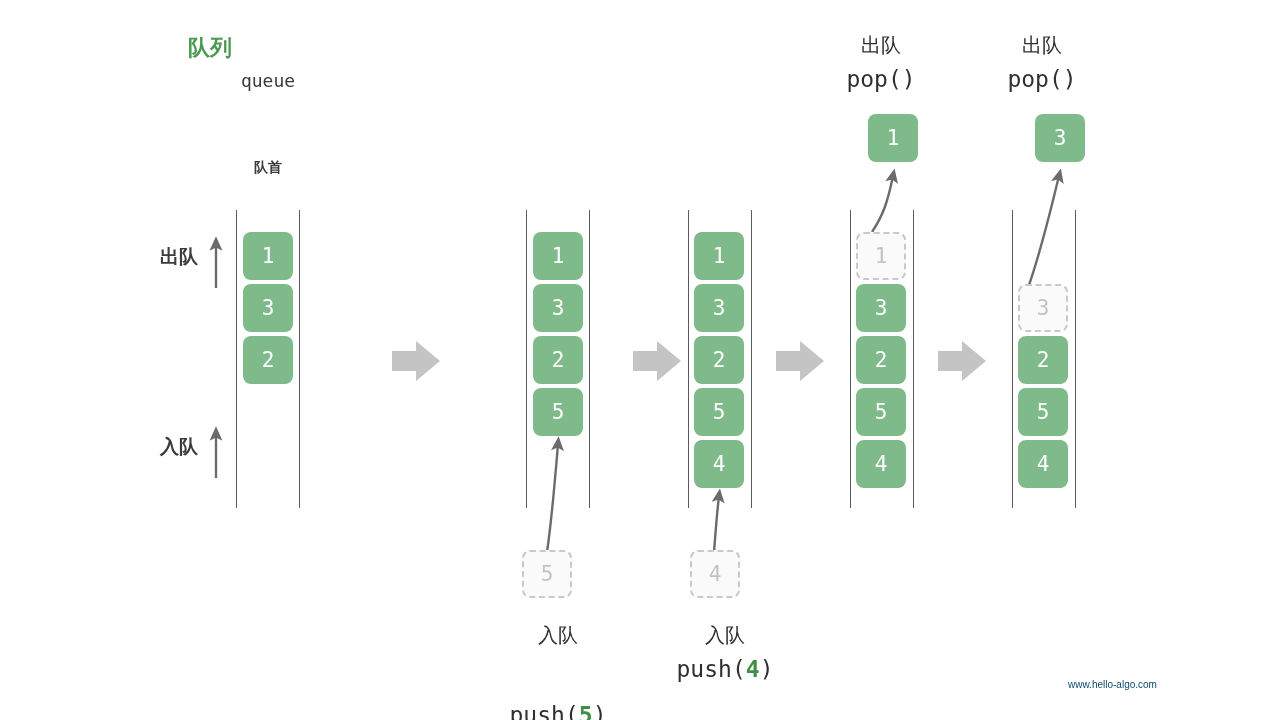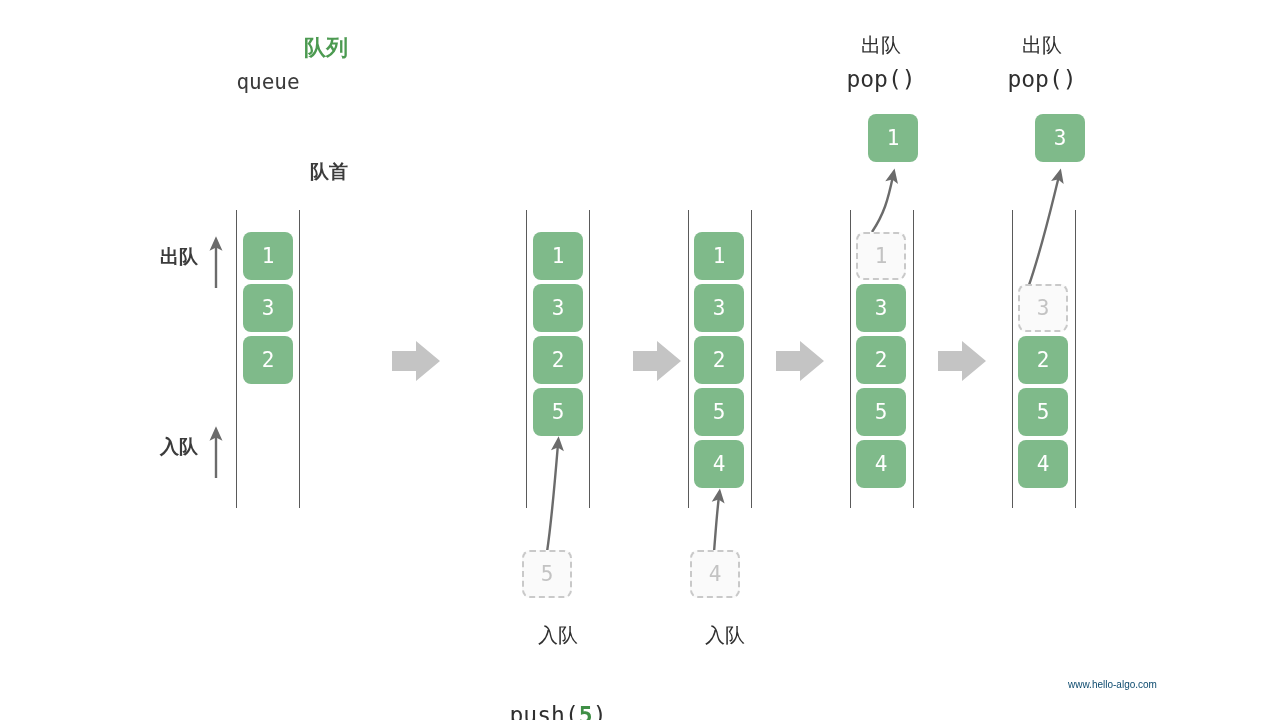--- a/index.html
+++ b/index.html
@@ -19,36 +19,36 @@
     height: 720px;
   }
   .abs { position: absolute; }
 
   
   .title-cn {
     font-family: "Liberation Sans", "DejaVu Sans", sans-serif;
     font-weight: bold;
     font-size: 22px;
     color: #4c9a51;
-    text-align: right;
+    text-align: left;
     white-space: nowrap;
   }
   .title-en {
     font-family: "DejaVu Sans Mono", "Liberation Mono", monospace;
-    font-size: 21px;
+    font-size: 18px;
     color: #3b3b3b;
     text-align: center;
     white-space: nowrap;
   }
   .anchor-label {
     font-family: "Liberation Sans", "DejaVu Sans", sans-serif;
     font-weight: bold;
-    font-size: 19px;
+    font-size: 14px;
     color: #3b3b3b;
-    text-align: right;
+    text-align: center;
     white-space: nowrap;
   }
   .side-label {
     font-family: "Liberation Sans", "DejaVu Sans", sans-serif;
     font-weight: bold;
     font-size: 19px;
     color: #3b3b3b;
     text-align: right;
     white-space: nowrap;
   }
@@ -184,20 +184,21 @@
 
   <div class="abs rail" style="left:688px; top:210px; height:298px;"></div>
   <div class="abs rail" style="left:751px; top:210px; height:298px;"></div>
   <div class="abs cell" style="left:694px; top:232px;">1</div>
   <div class="abs cell" style="left:694px; top:284px;">3</div>
   <div class="abs cell" style="left:694px; top:336px;">2</div>
   <div class="abs cell" style="left:694px; top:388px;">5</div>
   <div class="abs cell" style="left:694px; top:440px;">4</div>
   <div class="abs cell ghost" style="left:690px; top:550px;">4</div>
   <div class="abs op-cn" style="left:645px; top:622px; width:160px;">入队</div>
+  <div class="abs op-code" style="left:645px; top:656px; width:160px;"><span>push(</span><span class="arg">4</span><span>)</span></div>
 
   <div class="abs op-cn" style="left:801px; top:32px; width:160px;">出队</div>
   <div class="abs op-code" style="left:801px; top:66px; width:160px;"><span>pop(</span><span class="arg"></span><span>)</span></div>
   <div class="abs cell popped" style="left:868px; top:114px;">1</div>
   <div class="abs rail" style="left:850px; top:210px; height:298px;"></div>
   <div class="abs rail" style="left:913px; top:210px; height:298px;"></div>
   <div class="abs cell ghost" style="left:856px; top:232px;">1</div>
   <div class="abs cell" style="left:856px; top:284px;">3</div>
   <div class="abs cell" style="left:856px; top:336px;">2</div>
   <div class="abs cell" style="left:856px; top:388px;">5</div>

